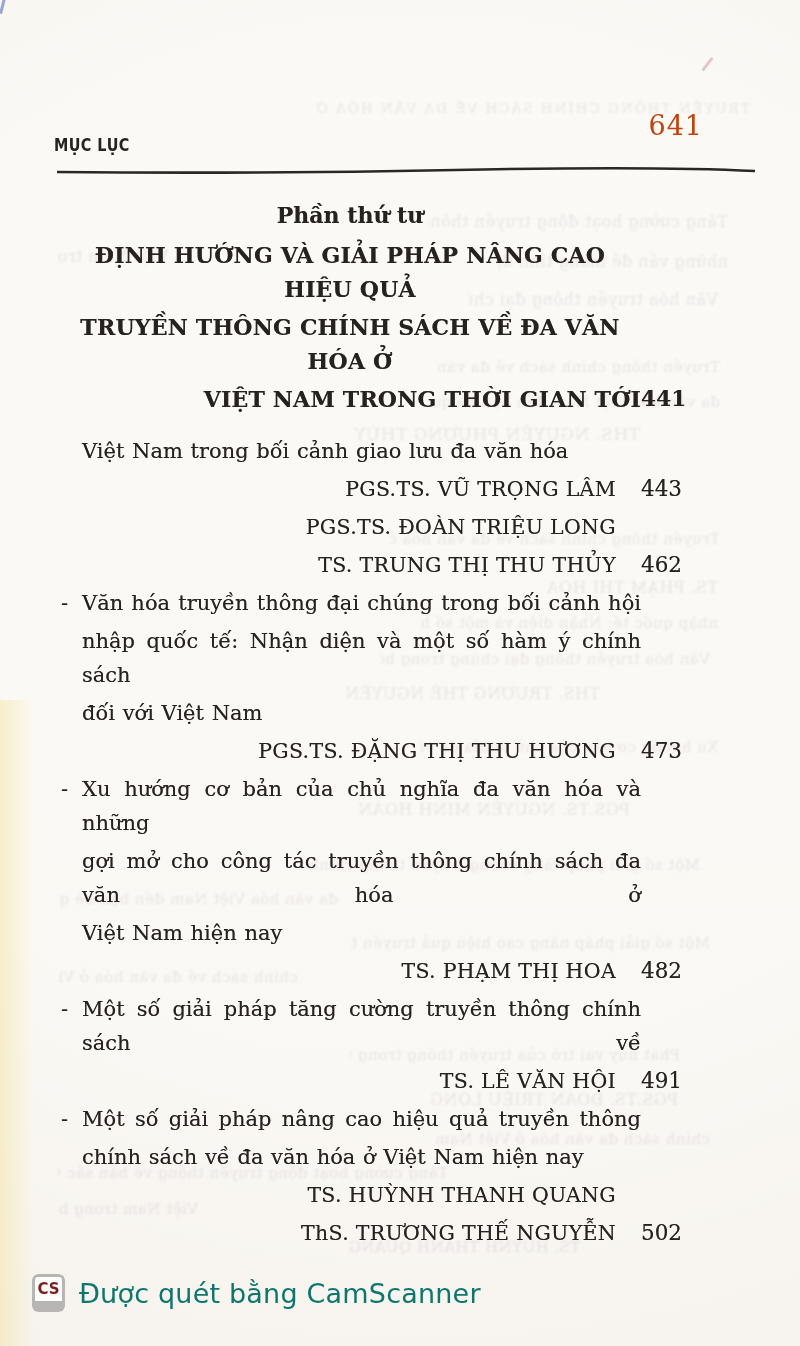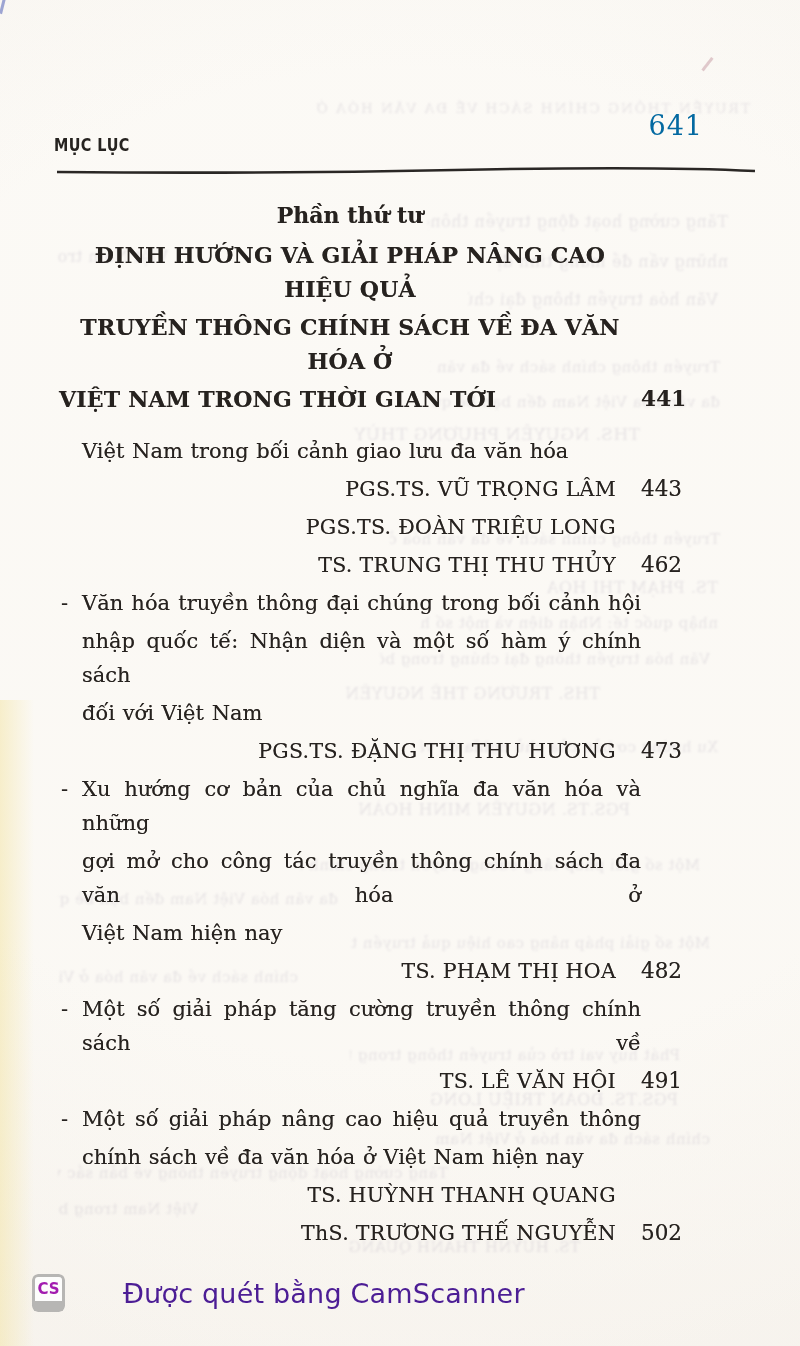--- a/index.html
+++ b/index.html
@@ -36,21 +36,21 @@
     color:#968da4;opacity:.2;filter:blur(1.2px);
     transform:scaleX(-1);white-space:nowrap;letter-spacing:.5px;
     font-family:"DejaVu Serif","Liberation Serif",serif;
     pointer-events:none;
   }
   .g-caps{text-transform:uppercase;}
 
   
   .folio{
     position:absolute;top:110px;right:97px;z-index:2;
-    font-size:27px;color:#0369a1;letter-spacing:1px;
+    font-size:27px;color:#c2410c;letter-spacing:1px;
   }
   .running-head{
     position:absolute;left:54px;top:134px;z-index:2;
     font-family:"DejaVu Sans","Liberation Sans",sans-serif;
     font-weight:700;font-size:18px;color:#262320;
     transform:scaleX(.8);transform-origin:left center;letter-spacing:.5px;
   }
   .head-rule{position:absolute;left:55px;top:160px;z-index:2;}
 
   
@@ -63,21 +63,21 @@
 
   .kicker{
     font-weight:700;font-size:22px;line-height:34px;
     text-align:center;padding-right:58px;margin-bottom:6px !important;
   }
   .ptline{
     font-weight:700;font-size:22px;line-height:34px;
     text-align:center;padding-right:58px;letter-spacing:.2px;
   }
   .ptline.withnum{display:flex;padding-right:0;}
-  .ptline .pt{flex:1;text-align:left;}
+  .ptline .pt{flex:1;text-align:right;}
 
   .entries{margin-top:18px;}
   .entry{margin-bottom:1px;}
   .tline{
     font-size:21px;line-height:34px;
     text-align:justify;text-align-last:justify;
     padding-left:23px;padding-right:58px;position:relative;
     word-spacing:1px;
   }
   .tline.lastline{text-align-last:left;}
@@ -90,24 +90,24 @@
   .scan-footer{
     position:absolute;left:32px;top:1274px;z-index:2;
     display:flex;align-items:center;gap:14px;
     font-family:"DejaVu Sans","Liberation Sans",sans-serif;
   }
   .cs-icon{width:33px;height:38px;border-radius:6px;overflow:hidden;flex:none;}
   .cs-top{
     box-sizing:border-box;height:27px;background:#fdfdfc;
     border:3px solid #b7b6b4;border-bottom:none;border-radius:6px 6px 0 0;
     display:flex;align-items:center;justify-content:center;
-    font-weight:700;font-size:15px;color:#a21caf;letter-spacing:0;
+    font-weight:700;font-size:15px;color:#7f1d1d;letter-spacing:0;
   }
   .cs-bottom{height:11px;background:#b7b6b4;border-radius:0 0 6px 6px;}
-  .scan-text{font-size:27px;color:#4c1d95;font-weight:400;letter-spacing:.2px;margin-left:44px;}
+  .scan-text{font-size:27px;color:#0f766e;font-weight:400;letter-spacing:.2px;}
 </style>
 </head>
 <body>
 
 <div class="paper-tint"></div>
 <div class="yellow-strip"></div>
 <div class="corner-mark-blue"></div>
 <div class="stray-mark-pink"></div>
 
 <span class="ghost g-caps" style="top:100px;left:66px;width:684px;font-size:13.5px;letter-spacing:2px">TRUYỀN THÔNG CHÍNH SÁCH VỀ ĐA VĂN HÓA Ở</span>

